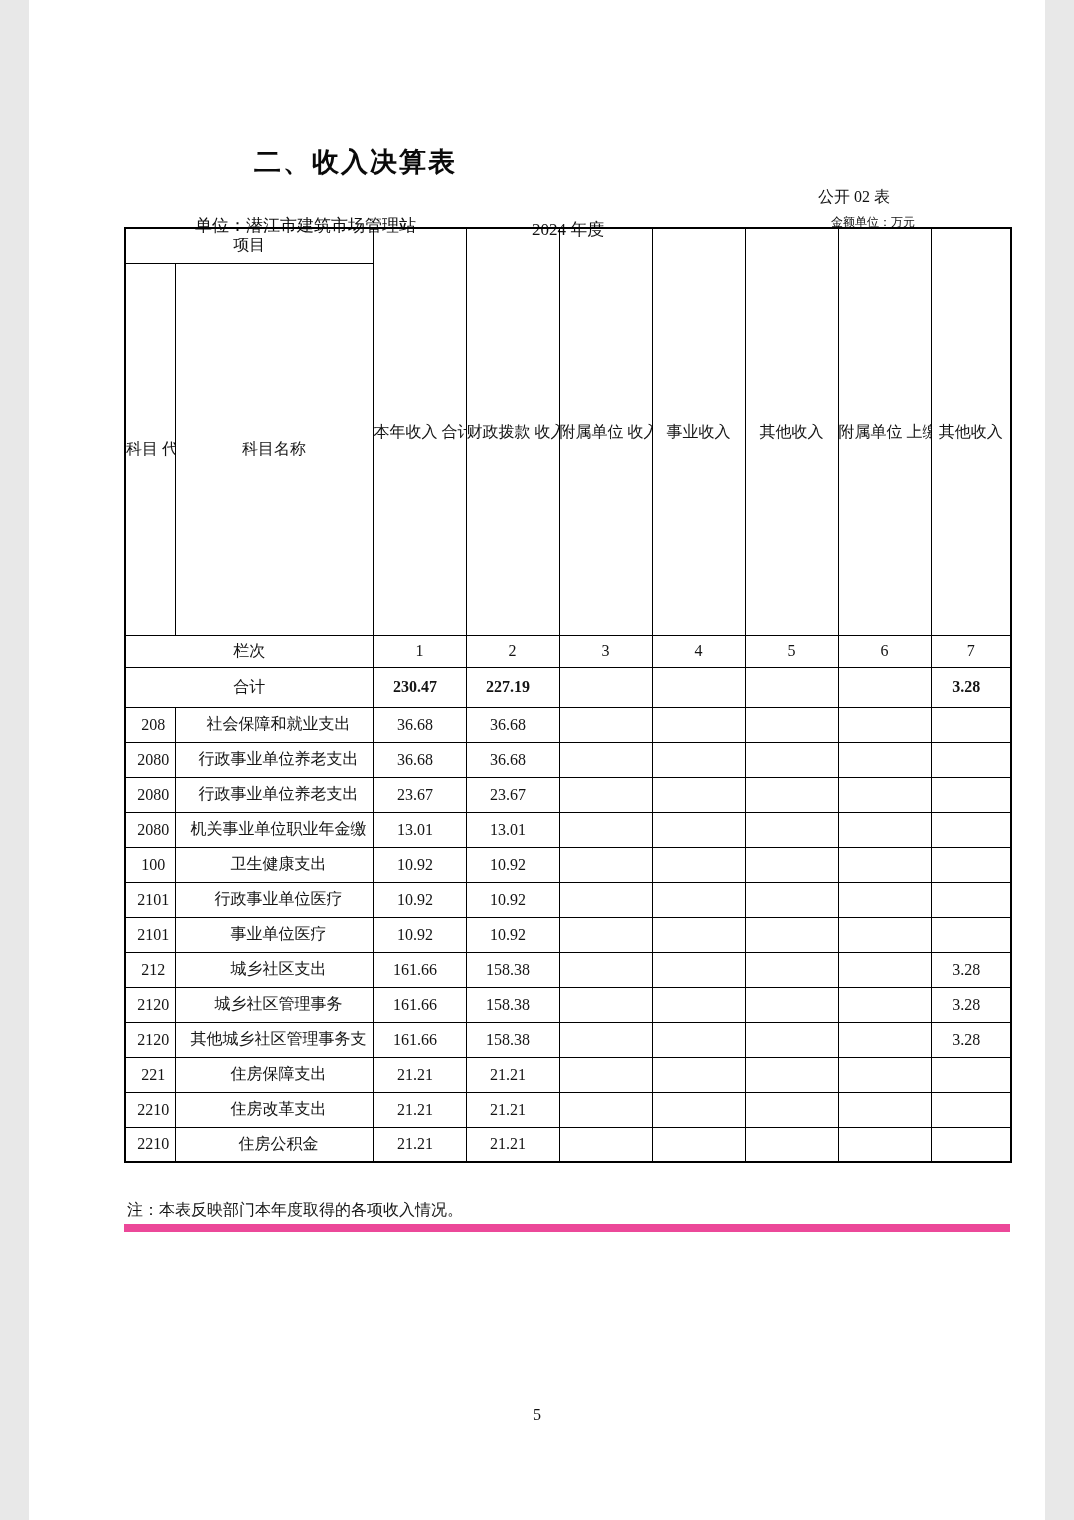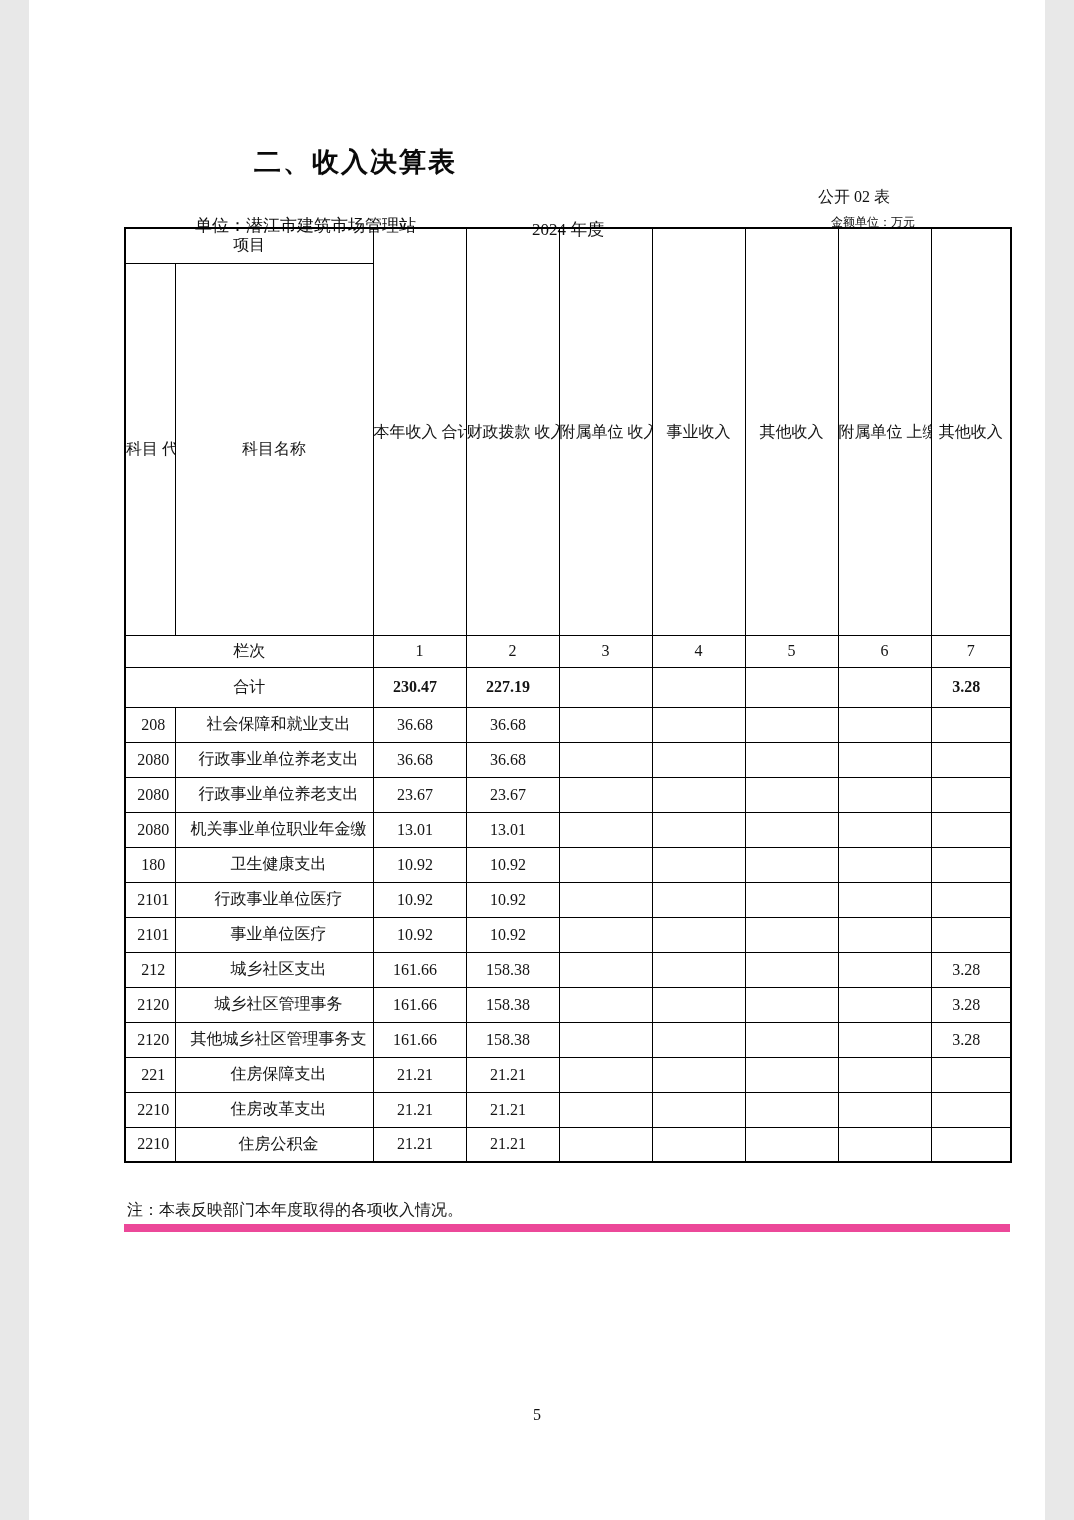--- a/index.html
+++ b/index.html
@@ -201,21 +201,21 @@
           <td class="name">机关事业单位职业年金缴</td>
           <td class="num">13.01</td>
           <td class="num">13.01</td>
           <td class="num"></td>
           <td class="num"></td>
           <td class="num"></td>
           <td class="num"></td>
           <td class="num"></td>
         </tr>
         <tr class="r-data">
-          <td class="code">180</td>
+          <td class="code">100</td>
           <td class="name">卫生健康支出</td>
           <td class="num">10.92</td>
           <td class="num">10.92</td>
           <td class="num"></td>
           <td class="num"></td>
           <td class="num"></td>
           <td class="num"></td>
           <td class="num"></td>
         </tr>
         <tr class="r-data">

